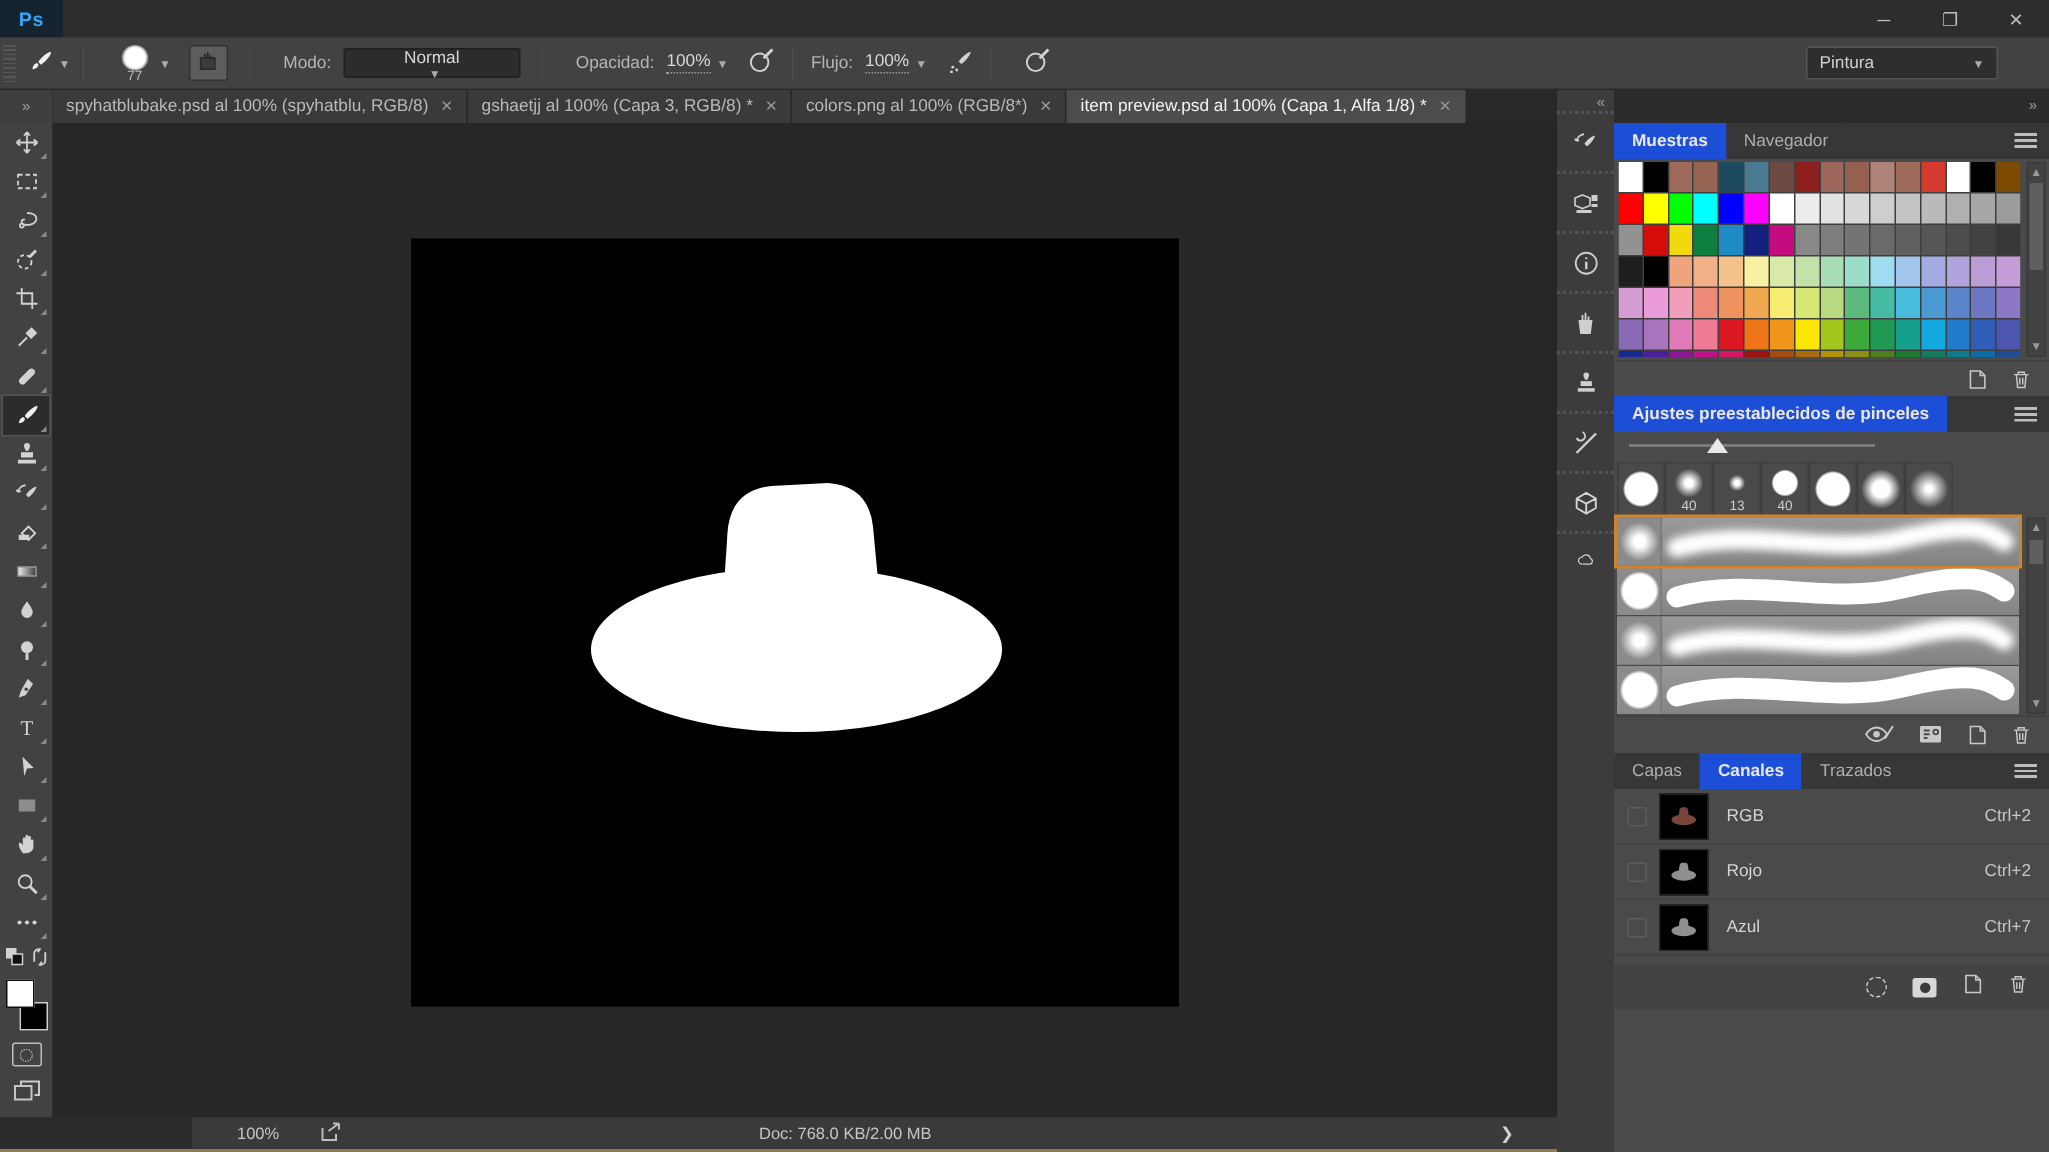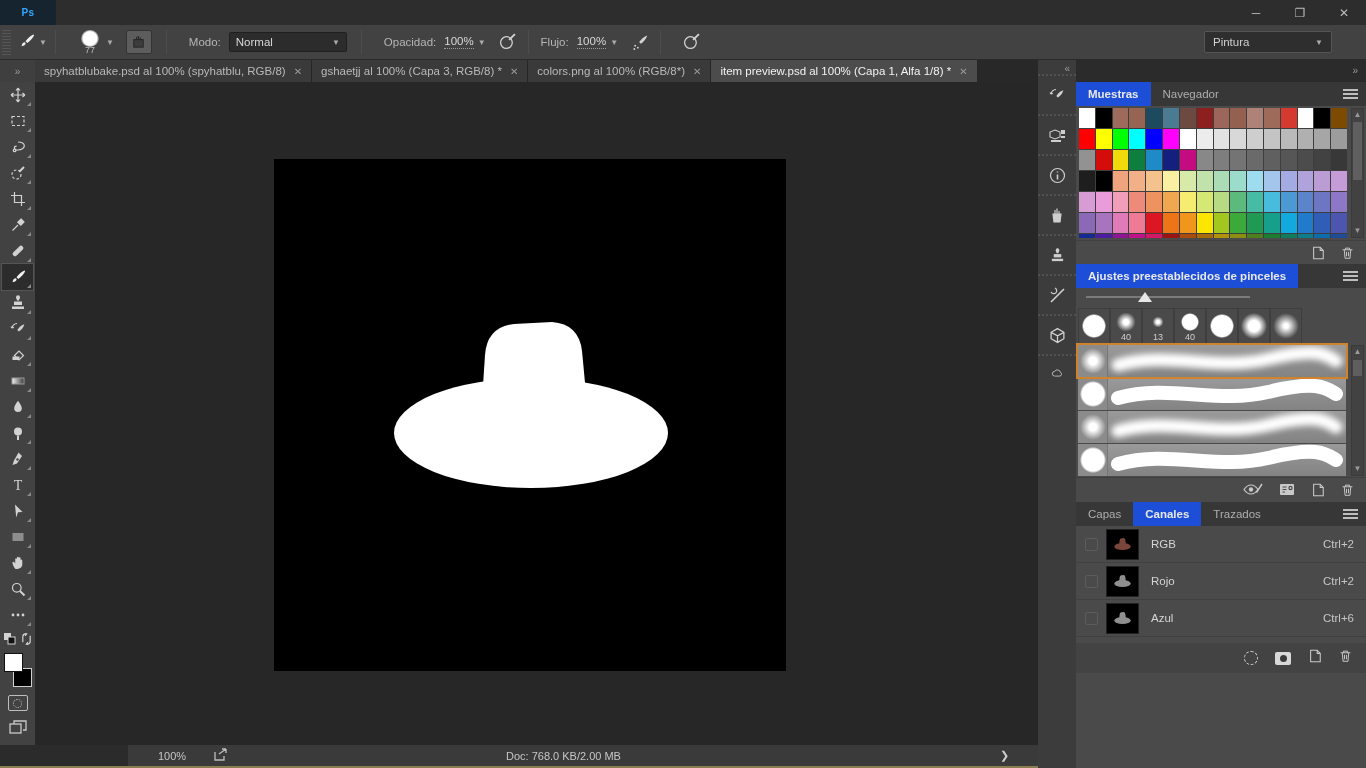--- a/index.html
+++ b/index.html
@@ -3,22 +3,22 @@
 <meta charset="utf-8">
 <style>
   * { margin:0; padding:0; box-sizing:border-box; }
   html,body { width:1366px; height:768px; overflow:hidden; background:#272727;
     font-family:"Liberation Sans", sans-serif; -webkit-font-smoothing:antialiased; }
   #frame { position:absolute; left:0; top:0; width:1366px; height:768px; background:#272727; }
 
   
   .menubar { position:absolute; left:0; top:0; width:1366px; height:25px; background:#2d2d2d;
     display:flex; align-items:center; color:#d6d6d6; font-size:12.5px; }
-  .ps-logo { width:56px; height:25px; background:#16242f; color:#31a8ff; font-weight:bold;
-    font-size:10px; display:flex; align-items:center; justify-content:center; letter-spacing:.5px; }
+  .ps-logo { width:42px; height:25px; background:#16242f; color:#31a8ff; font-weight:bold;
+    font-size:13px; display:flex; align-items:center; justify-content:center; letter-spacing:.5px; }
   .menu-item { padding:0 13px; height:25px; display:flex; align-items:center; cursor:default; }
   .win-controls { position:absolute; right:0; top:0; height:25px; display:flex; }
   .win-btn { width:44px; height:25px; color:#bdbdbd; font-size:12px; display:flex;
     align-items:center; justify-content:center; }
 
   
   .optionsbar { position:absolute; left:0; top:25px; width:1366px; height:35px; background:#424242;
     border-bottom:1px solid #2a2a2a; display:flex; align-items:center; color:#c9c9c9; font-size:11.5px; }
   .ob-gripper { width:9px; height:26px; margin-left:2px;
     background:repeating-linear-gradient(0deg,#5b5b5b 0 1px,transparent 1px 3px); opacity:.8; }
@@ -26,21 +26,21 @@
   .chev { font-size:8px; color:#aaa; margin-left:4px; }
   .ob-toolicon { margin-left:8px; display:flex; align-items:center; }
   .brush-preview { width:24px; height:24px; margin-left:14px; display:flex; flex-direction:column; align-items:center; }
   .brush-preview .dot { width:18px; height:18px; border-radius:50%;
     background:radial-gradient(circle, #ffffff 55%, rgba(255,255,255,0) 78%); }
   .brush-preview .num { font-size:9px; color:#bdbdbd; line-height:7px; }
   .panel-toggle-btn { width:26px; height:24px; background:#5d5d5d; border:1px solid #333;
     border-radius:2px; margin-left:12px; display:flex; align-items:center; justify-content:center; }
   .ob-label { margin-left:14px; color:#b5b5b5; }
   .ob-select { margin-left:8px; width:118px; height:20px; background:#2c2c2c; border:1px solid #1f1f1f;
-    border-radius:2px; color:#d8d8d8; display:flex; align-items:center; padding:0 6px; justify-content:space-between; }
+    border-radius:2px; color:#d8d8d8; display:flex; align-items:center; padding:0 6px; justify-content:space-between;flex-direction:column; }
   .scrub-val { margin-left:8px; color:#d8d8d8; border-bottom:1px dotted #9a9a9a; padding-bottom:1px; }
   .ob-iconbtn { margin-left:10px; width:24px; height:22px; display:flex; align-items:center; justify-content:center; }
   .workspace-select { position:absolute; right:34px; top:31px; width:128px; height:22px; background:#2e2e2e;
     border:1px solid #555; border-radius:2px; color:#d0d0d0; font-size:11.5px;
     display:flex; align-items:center; justify-content:space-between; padding:0 8px; }
 
   
   .tabbar { position:absolute; left:35px; top:60px; width:1003px; height:22px; background:#282828; display:flex; }
   .doc-tab { height:22px; display:flex; align-items:center; padding:0 9px; font-size:11.5px;
     background:#3a3a3a; color:#b9b9b9; border-right:1px solid #262626; white-space:nowrap; }
@@ -800,21 +800,21 @@
             </div>
     <div class="ch-thumb">
               <svg width="25" height="20" viewBox="0 0 25 20">
                 <g fill="#8f8f8f">
                   <path d="M9 12 9.6 6.4 Q9.8 4.4 11.2 4.2 L13.8 4.1 Q15.2 4.3 15.4 6.2 L16 12Z"></path>
                   <ellipse cx="12.5" cy="12.5" rx="8.2" ry="3.6"></ellipse>
                 </g>
               </svg>
             </div>
     <span>Azul</span>
-    <span class="ch-short">Ctrl+6</span>
+    <span class="ch-short">Ctrl+7</span>
           </div>
         </div>
       <div class="ch-bottom">
         <span class="dashed-circle"></span>
         <span class="save-sel">
             <i></i>
           </span>
         <span class="i-new"><svg width="14" height="14" viewBox="0 0 16 16" fill="none" stroke="#c9c9c9" stroke-width="1.2">
               <path d="M3 1.5h7.5L14 5v9.5H3z"></path>
               <path d="M10.5 1.5V5H14"></path>

